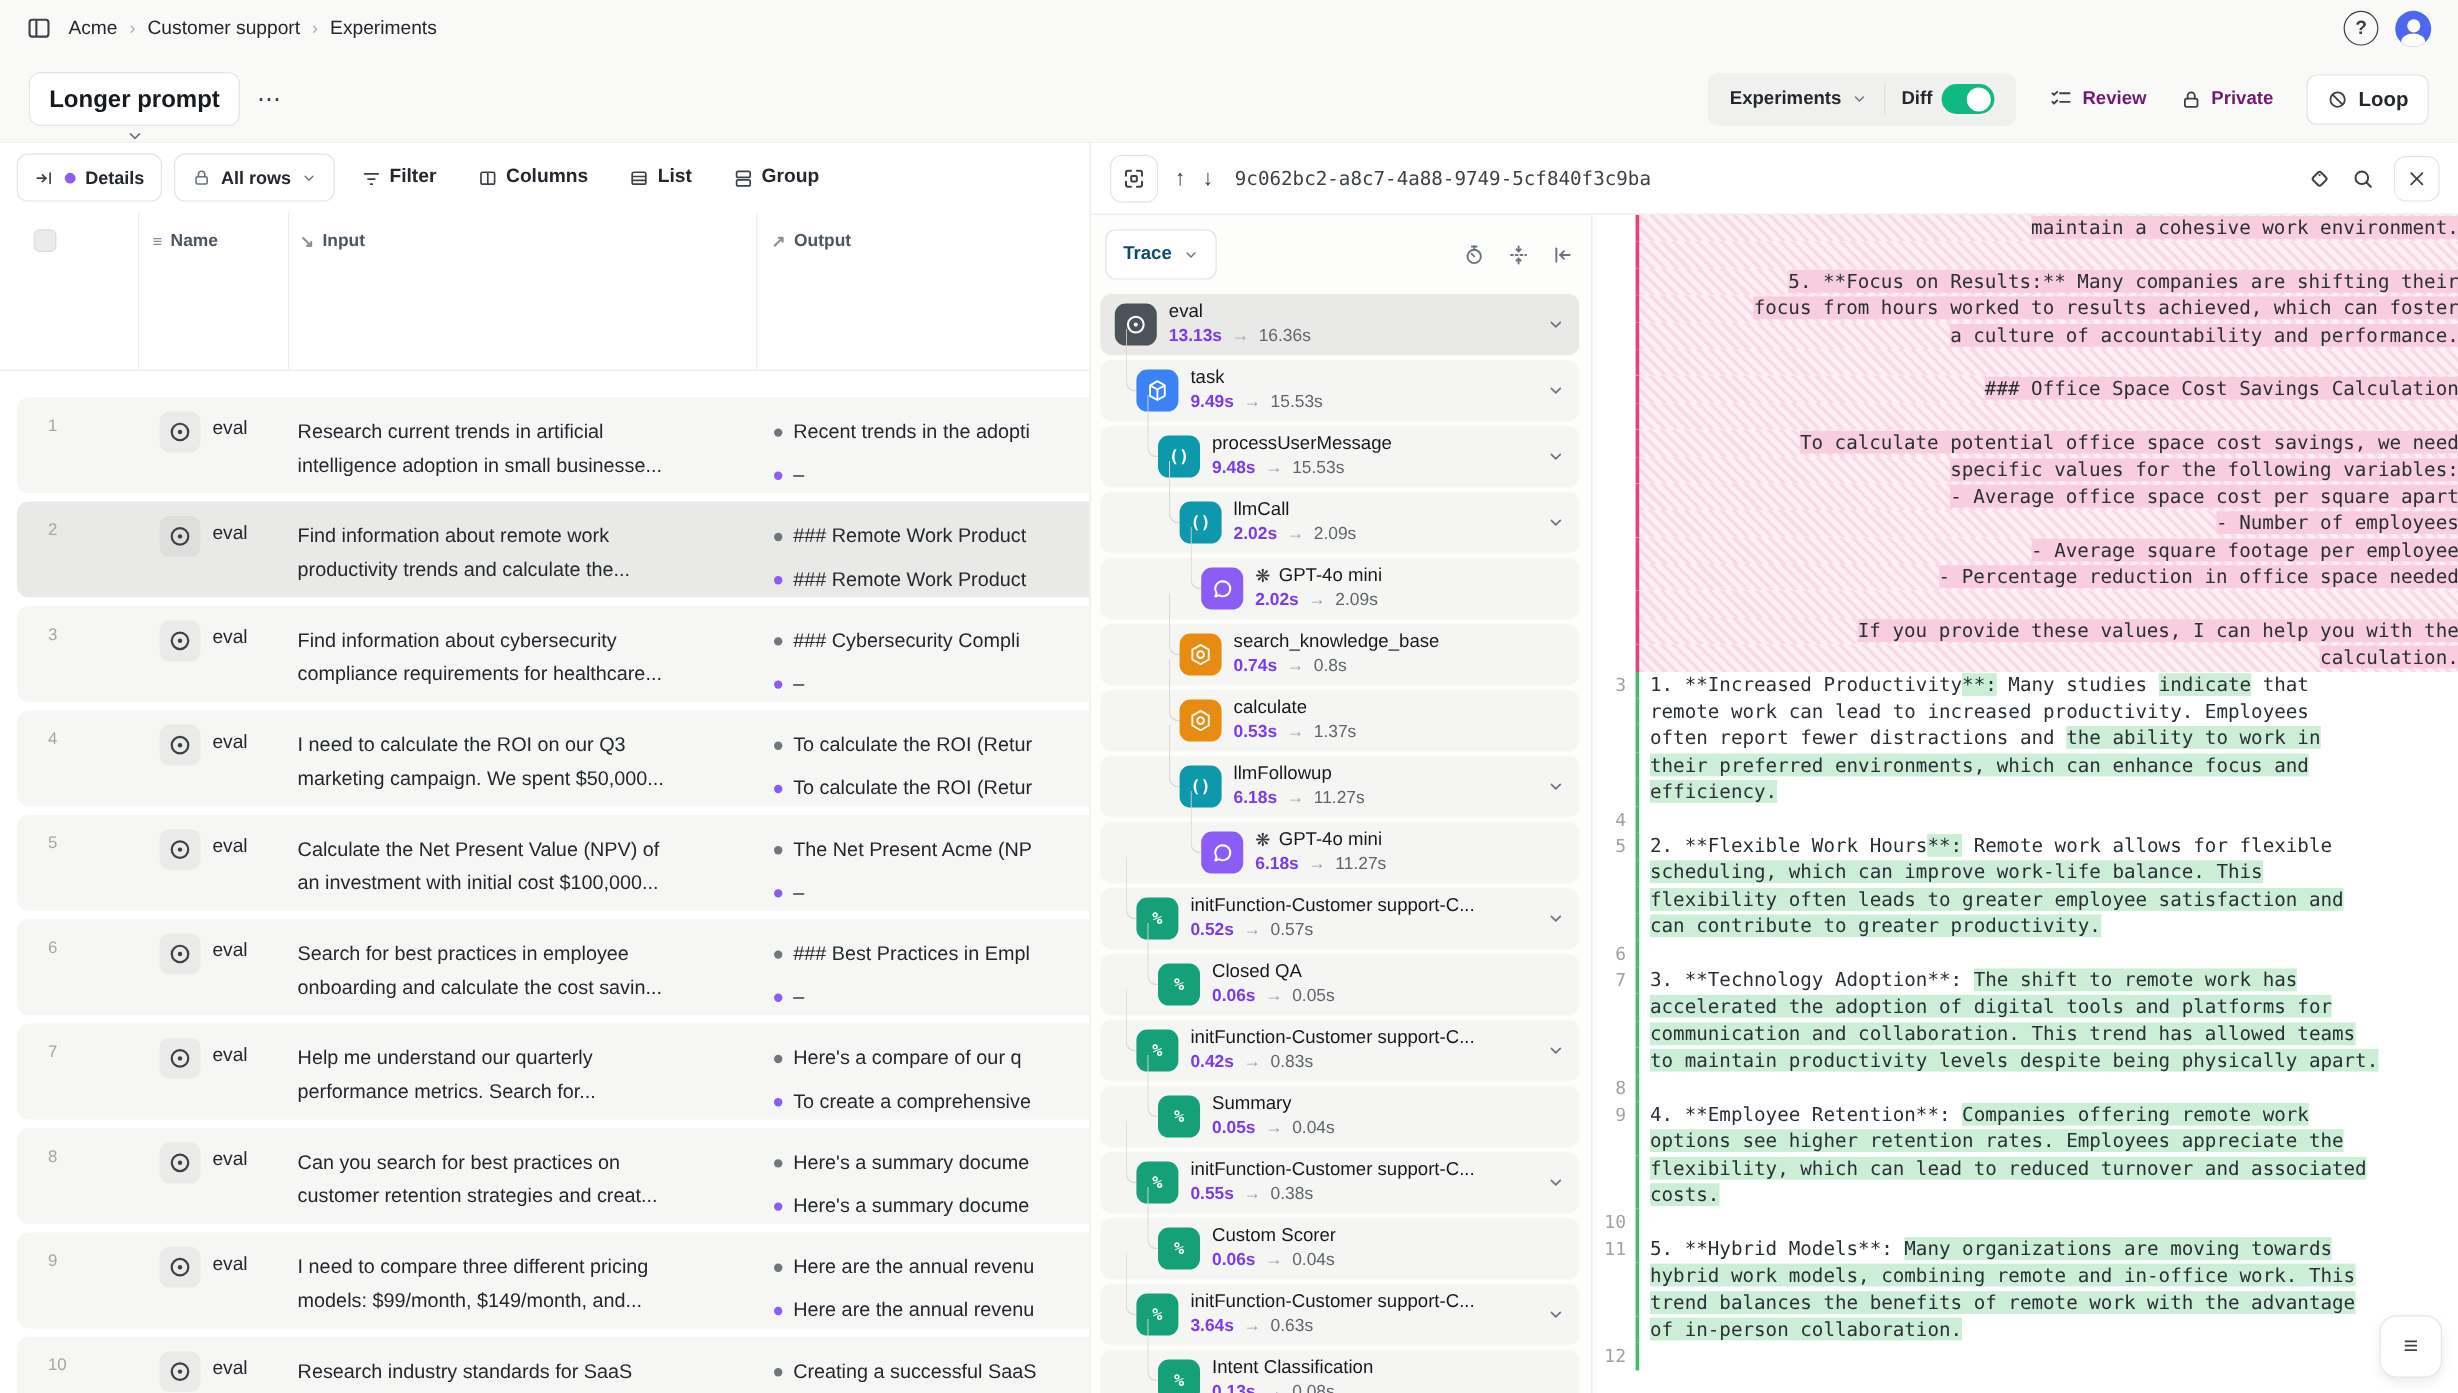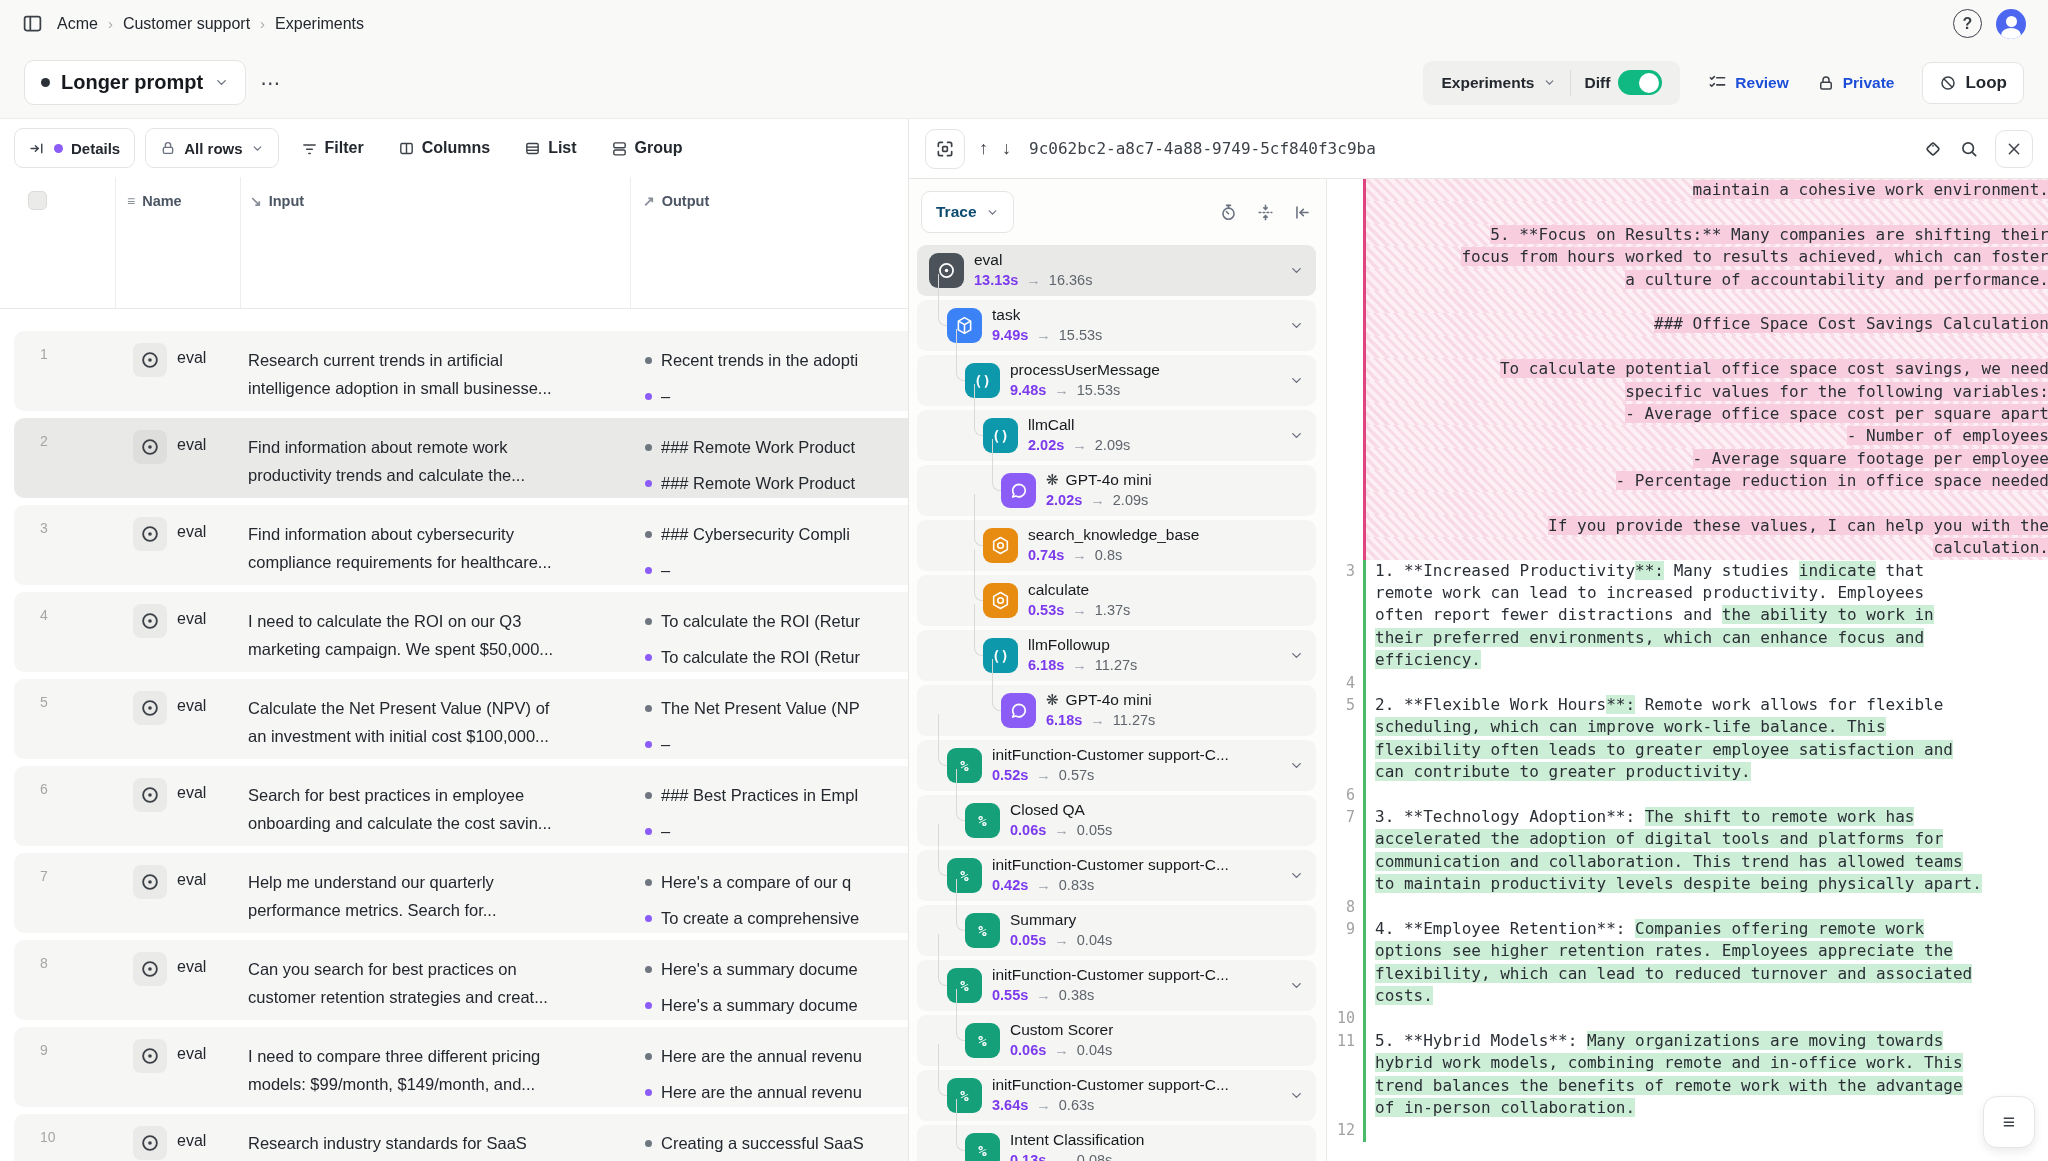--- a/index.html
+++ b/index.html
@@ -19,31 +19,31 @@
   .help-circle{ width:29px; height:29px; border-radius:50%; border:1.8px solid #3c4148;
     display:flex; align-items:center; justify-content:center; font-size:16px; font-weight:700; color:#3c4148; background:transparent; }
   .avatar{ width:30px; height:30px; border-radius:50%; background:#4d67f0; position:relative; overflow:hidden; }
   .avatar::before{ content:""; position:absolute; left:50%; top:7px; width:11px; height:11px; margin-left:-5.5px; border-radius:50%; background:#fff; }
   .avatar::after{ content:""; position:absolute; left:50%; top:19px; width:20px; height:14px; margin-left:-10px; border-radius:50%; background:#fff; }
 
   
   .titlebar{ position:absolute; left:0; top:47px; width:2048px; height:71px;
     display:flex; align-items:center; padding:0 24px; }
   .exp-pill{ display:flex; align-items:center; gap:11px; height:45px; padding:0 16px;
-    background:#fff; border:1px solid #e4e4e2; border-radius:10px; cursor:pointer; }
+    background:#fff; border:1px solid #e4e4e2; border-radius:10px; cursor:pointer;flex-direction:column; }
   .exp-dot{ width:9px; height:9px; border-radius:50%; background:#2c3138; }
   .exp-name{ font-size:20px; font-weight:700; color:#16191d; }
   .more-btn{ margin-left:14px; font-size:20px; letter-spacing:2px; color:#3c4148; border:none; background:none; cursor:pointer; }
   .title-right{ margin-left:auto; display:flex; align-items:center; gap:28px; }
   .seg-group{ display:flex; align-items:center; height:44px; background:#f0f0ee; border-radius:9px; padding:0 4px; }
   .seg-item{ display:flex; align-items:center; gap:8px; padding:0 14px; font-size:15.5px; font-weight:600; color:#23272e; background:none; border:none; cursor:pointer; height:100%; }
   .seg-div{ width:1px; height:26px; background:#dddddb; }
   .toggle{ width:44px; height:25px; border-radius:13px; background:#10b981; position:relative; border:none; cursor:pointer; }
   .toggle::after{ content:""; position:absolute; right:3px; top:2.5px; width:20px; height:20px; border-radius:50%; background:#fff; }
-  .flat-btn{ display:flex; align-items:center; gap:8px; font-size:15.5px; font-weight:600; color:#1d4ed8; background:none; border:none; cursor:pointer; }
+  .flat-btn{ display:flex; align-items:center; gap:8px; font-size:15.5px; font-weight:600; color:#701a75; background:none; border:none; cursor:pointer; }
   .loop-btn{ display:flex; align-items:center; gap:8px; font-size:17px; font-weight:600; color:#23272e;
     background:#fff; border:1px solid #e4e4e2; border-radius:9px; height:42px; padding:0 16px; cursor:pointer; }
 
   
   .content{ position:absolute; left:0; top:118px; width:2048px; height:1043px; background:#fff; border-top:1px solid #ececea; }
   .left-pane{ position:absolute; left:0; top:0; width:908px; height:1043px; overflow:hidden; background:#fff; }
   .right-pane{ position:absolute; left:908px; top:0; width:1140px; height:1043px; border-left:1px solid #e6e6e4; background:#fff; }
 
   
   .toolbar{ position:absolute; left:14px; top:9px; display:flex; align-items:center; gap:10px; }
@@ -392,21 +392,21 @@
               <circle cx="12" cy="12" r="7.5"></circle>
               <circle cx="12" cy="12" r="2" fill="#3c4148" stroke="none"></circle>
             </svg>
           </span>
           <span class="rname">eval</span>
           <div class="rinput">Calculate the Net Present Value (NPV) of
 an investment with initial cost $100,000...</div>
           <div class="routs">
             <div class="oline">
               <span class="odot gray"></span>
-              <span class="otext">The Net Present Value (NP</span>
+              <span class="otext">The Net Present Acme (NP</span>
             </div>
             <div class="oline">
               <span class="odot purple"></span>
               <span class="otext">–</span>
             </div>
           </div>
         </div>
         <div class="trow">
           <span class="rnum">6</span>
           <span class="chip">

